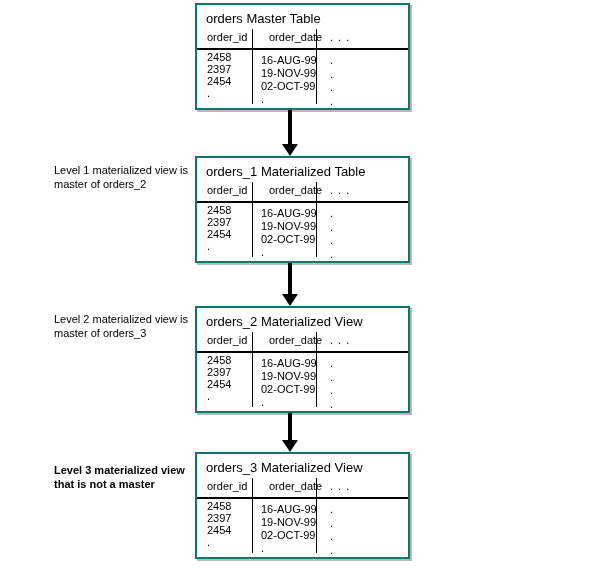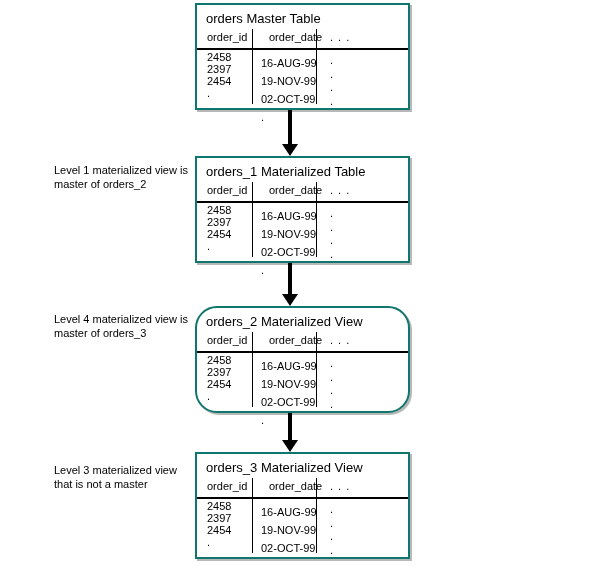--- a/index.html
+++ b/index.html
@@ -56,21 +56,21 @@
     top: 43px;
     height: 2px;
     background: #000000;
   }
   .col {
     position: absolute;
     font-size: 11px;
     white-space: pre-line;
   }
   .c1 { left: 10px; top: 46px; line-height: 12px; }
-  .c2 { left: 64px; top: 49px; line-height: 18px; }
+  .c2 { left: 64px; top: 49px; line-height: 13px; }
   .c3 { left: 133px; top: 49px; line-height: 13.5px; }
   
   .arrow {
     position: absolute;
     left: 282px;
     width: 17px;
   }
   .arrow .stem {
     position: absolute;
     left: 6px;
@@ -93,37 +93,37 @@
   .note {
     position: absolute;
     left: 54px;
     width: 170px;
     font-size: 11px;
     line-height: 13.5px;
     white-space: pre-line;
   }
   .note1 { top: 164px; }
   .note2 { top: 313px; }
-  .note3 { top: 464px; }
+  .note3 { top: 464px; font-weight: bold; }
   .a1 { top: 110px; height: 46px; }
   .a2 { top: 263px; height: 43px; }
   .a3 { top: 413px; height: 39px; }
   .b1 { top: 3px; }
   .b2 { top: 156px; }
-  .b3 { top: 306px; border-radius: 22px; }
+  .b3 { top: 306px; }
   .b4 { top: 452px; }
 </style>
 </head>
 <body>
 
 <div class="canvas">
 
   <div class="note note1">Level 1 materialized view is
 master of orders_2</div>
-  <div class="note note2">Level 4 materialized view is
+  <div class="note note2">Level 2 materialized view is
 master of orders_3</div>
   <div class="note note3">Level 3 materialized view
 that is not a master</div>
 
   <div class="tbox b1">
     <div class="tbox-title">orders Master Table</div>
     <span class="hdr h1">order_id</span>
     <span class="hdr h2">order_date</span>
     <span class="hdr h3">. . .</span>
     <div class="vline v1"></div>

